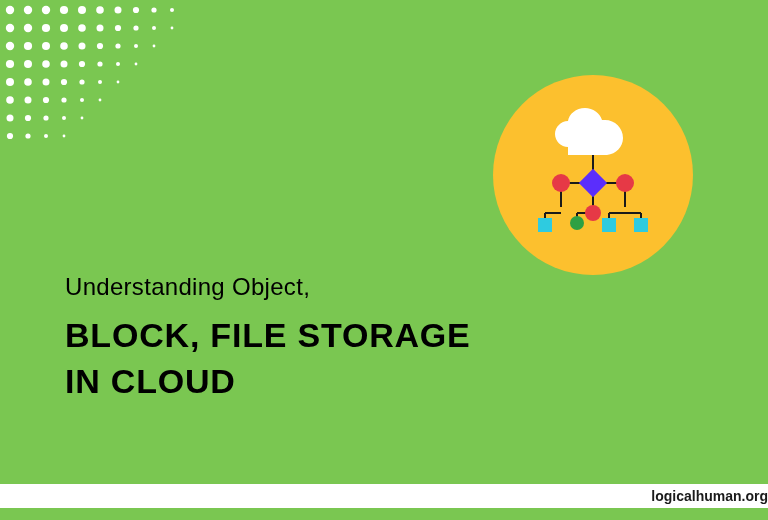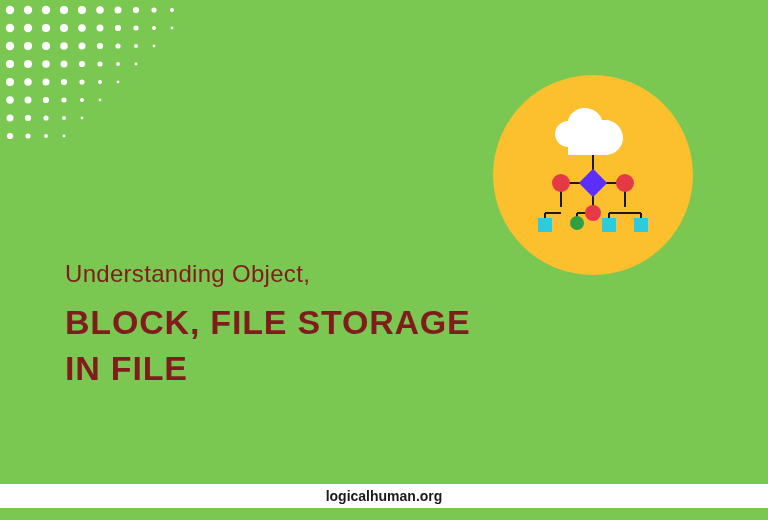--- a/index.html
+++ b/index.html
@@ -19,22 +19,22 @@
     .dots {
       position: absolute;
       top: 0;
       left: 0;
       width: 200px;
       height: 150px;
     }
     .text-block {
       position: absolute;
       left: 65px;
-      top: 260px;
-      color: #7f1d1d;
+      top: 273px;
+      color: #000000;
     }
     .line1 {
       font-size: 24px;
       font-weight: 400;
       margin-bottom: 12px;
       letter-spacing: 0.3px;
     }
     .line2, .line3 {
       font-size: 34px;
       font-weight: 800;
@@ -56,21 +56,21 @@
     .cloud-diagram { width: 140px; height: 140px; }
     .footer {
       position: absolute;
       bottom: 12px;
       left: 0;
       width: 100%;
       height: 24px;
       background: white;
       display: flex;
       align-items: center;
-      justify-content: center;
+      justify-content: flex-end;
     }
     .footer-text {
       color: #1a1a1a;
       font-size: 14px;
       font-weight: 700;
     }
   </style>
 </head>
 <body>
 
@@ -136,21 +136,21 @@
       <circle cx="10" cy="136" r="3.1"></circle>
         <circle cx="28" cy="136" r="2.6"></circle>
         <circle cx="46" cy="136" r="2.0"></circle>
         <circle cx="64" cy="136" r="1.4"></circle>
     </g>
   </svg>
 
   <div class="text-block">
     <div class="line1">Understanding Object,</div>
     <div class="line2">BLOCK, FILE STORAGE</div>
-    <div class="line3">IN FILE</div>
+    <div class="line3">IN CLOUD</div>
   </div>
 
   <div class="illus-circle">
     <svg class="cloud-diagram" viewBox="0 0 140 140">
       <path d="M 45 42 C 38 42 32 36 32 29 C 32 22 38 16 45 16 C 46 9 53 3 62 3 C 70 3 77 8 79 15 C 80 15 81 15 82 15 C 92 15 100 23 100 33 C 100 42 93 49 84 50 L 45 50 Z" fill="white"></path>
       <g stroke="#1a1a1a" stroke-width="2" fill="none">
         <line x1="70" y1="50" x2="70" y2="72"></line>
         <line x1="38" y1="78" x2="58" y2="78"></line>
         <line x1="82" y1="78" x2="102" y2="78"></line>
         <line x1="38" y1="72" x2="38" y2="78"></line>

